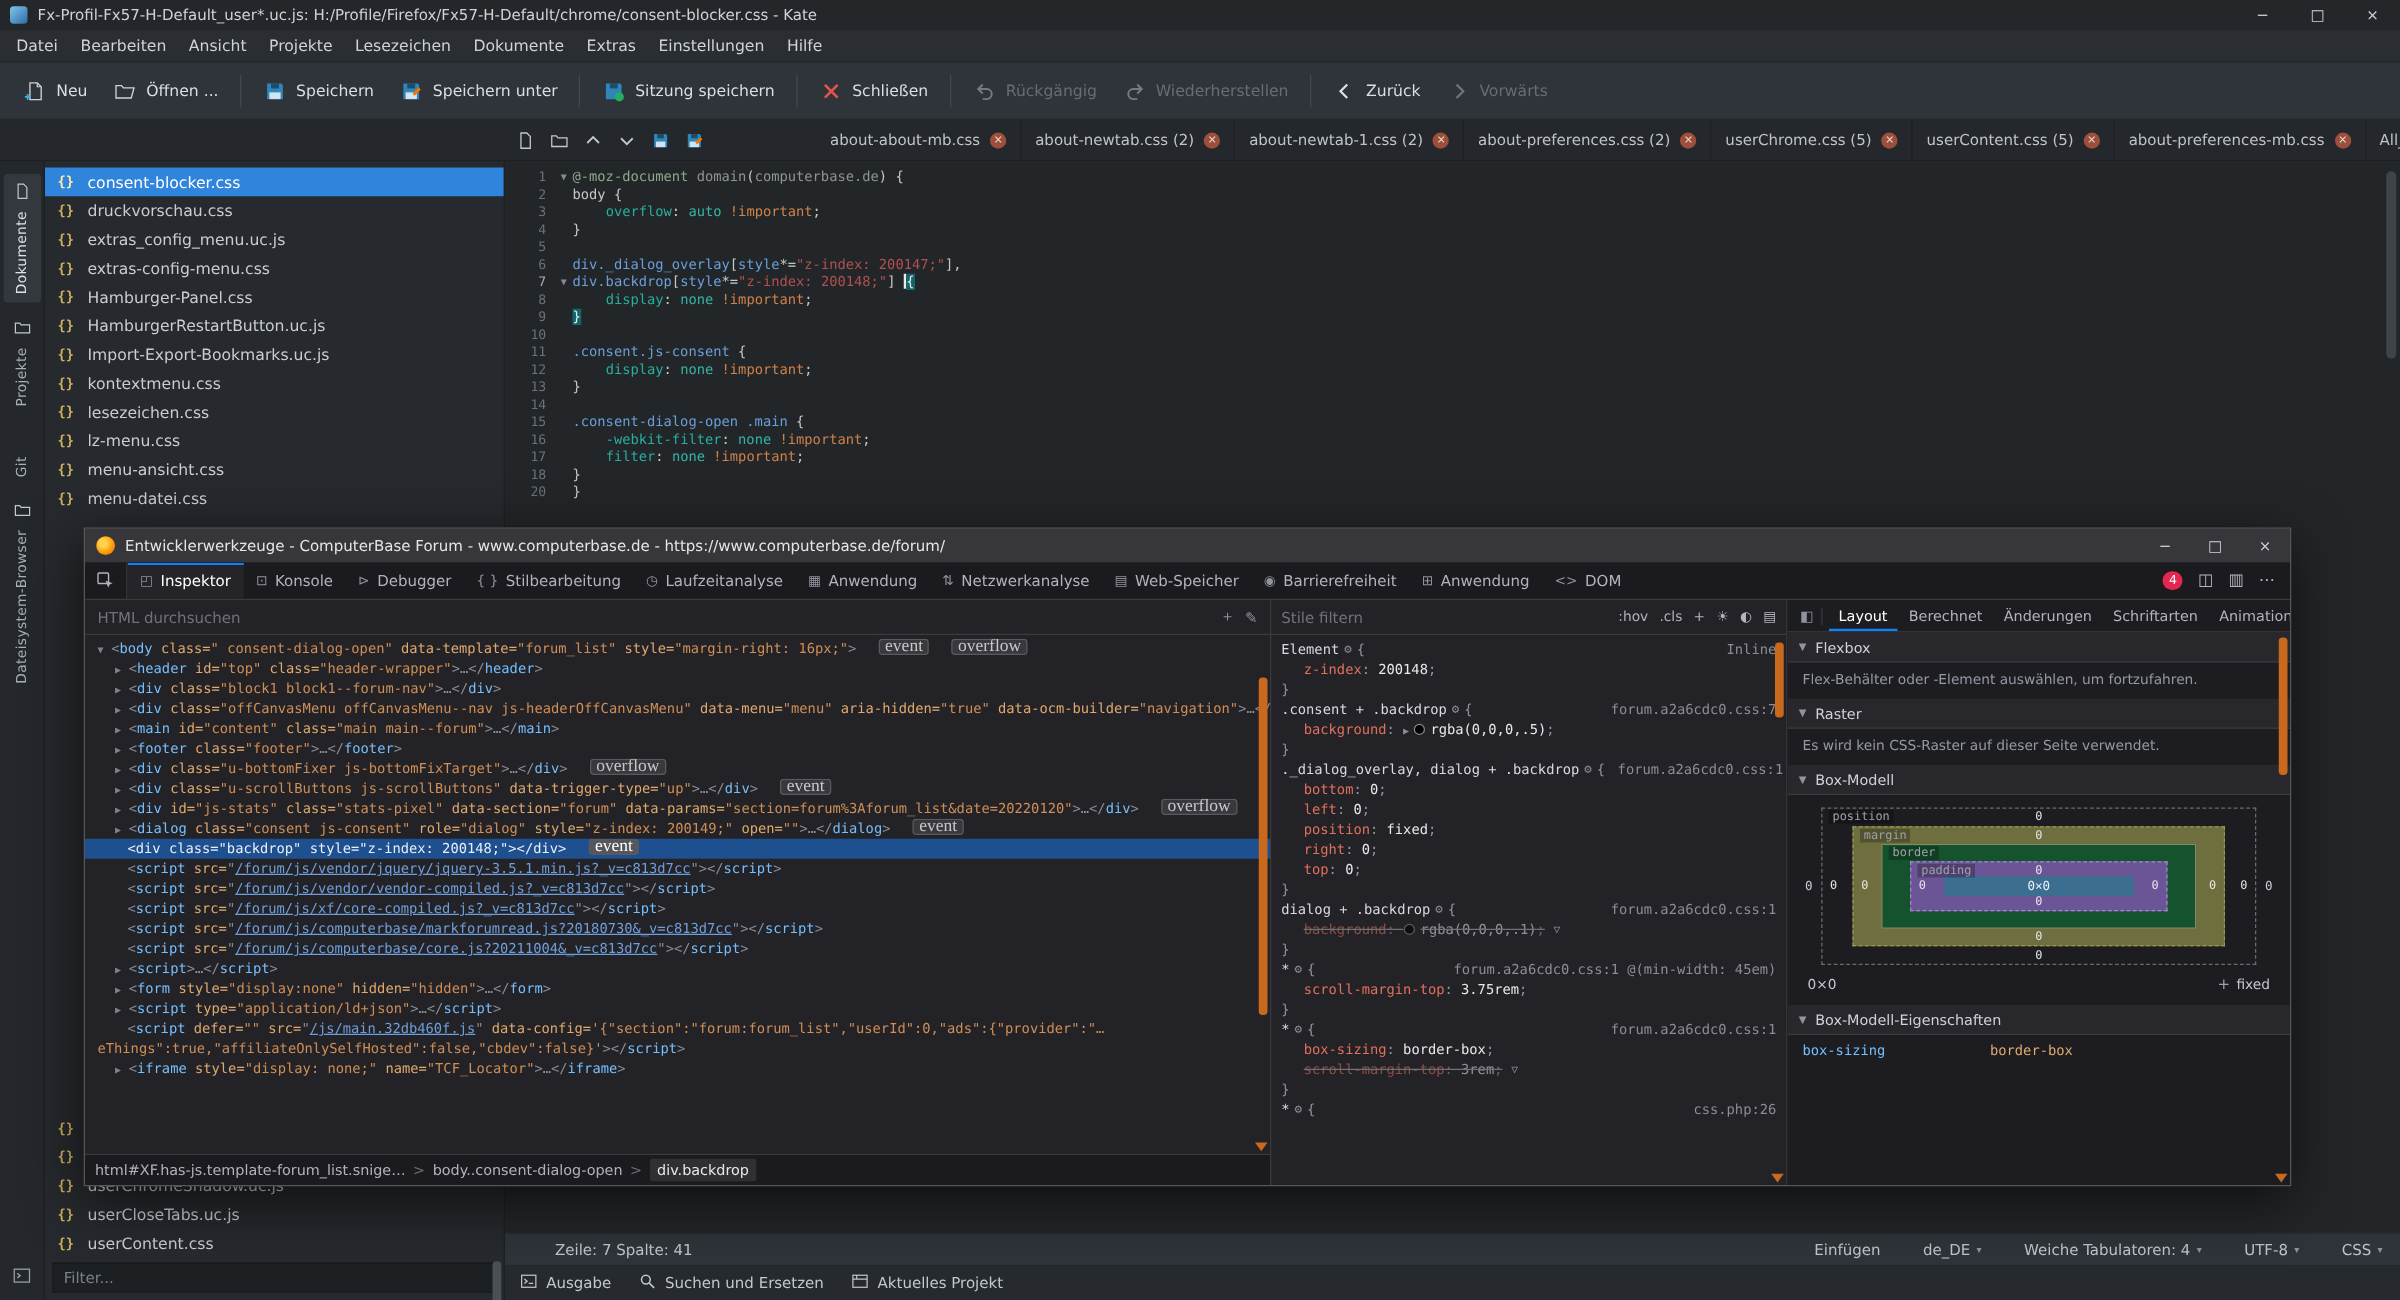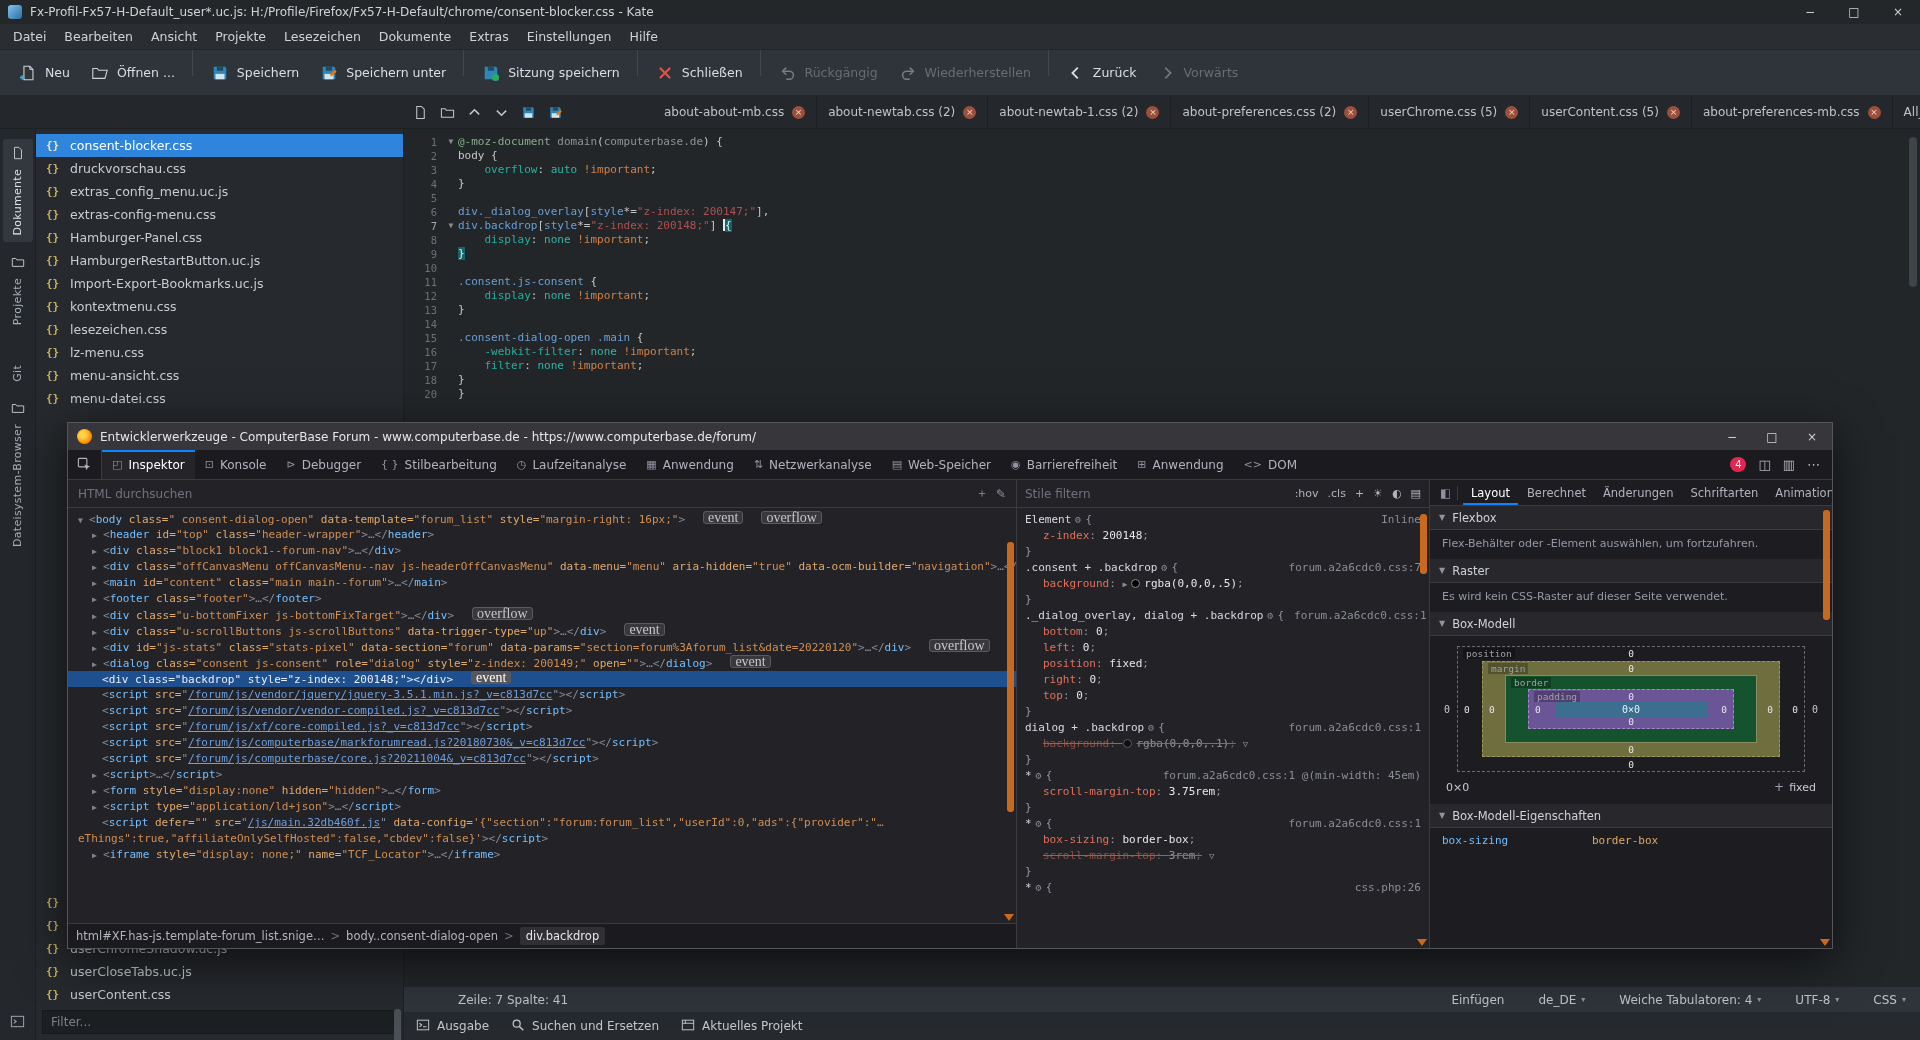--- a/index.html
+++ b/index.html
@@ -8,21 +8,21 @@
 
   
   #kate{position:absolute;inset:0;display:flex;flex-direction:column;background:#2a2e32}
   .k-titlebar{height:24px;background:#24272a;display:flex;align-items:center;padding:0 0 0 8px;gap:8px;color:#cfd3d7;font-size:12px;flex:none}
   .kate-appicon{width:14px;height:14px;border-radius:3px;background:linear-gradient(135deg,#7fc5ee,#2e6da4);flex:none}
   .k-titlebar .title{white-space:nowrap;overflow:hidden}
   .winbtns{margin-left:auto;display:flex;align-self:stretch}
   .winbtn{width:44px;display:flex;align-items:center;justify-content:center;color:#cfd3d7;font-size:12px}
   .k-menubar{height:26px;display:flex;align-items:center;padding:0 4px;background:#2a2e32;border-bottom:1px solid #212429;flex:none}
   .k-menu{padding:3px 9px;color:#cfd3d7;font-size:12.5px}
-  .k-toolbar{height:46px;display:flex;padding:0 8px;background:#2f343a;border-bottom:1px solid #24282c;flex:none}
+  .k-toolbar{height:46px;display:flex;align-items:center;padding:0 8px;background:#2f343a;border-bottom:1px solid #24282c;flex:none}
   .k-tbtn{display:flex;align-items:center;gap:7px;padding:8px 10px;border-radius:3px;color:#dbdfe3;font-size:12.5px;white-space:nowrap}
   .k-tbtn.disabled{color:#686d72}
   .ticon{width:20px;height:20px;display:inline-flex;align-items:center;justify-content:center;flex:none}
   .ticon svg{width:18px;height:18px}
   .k-sep{width:1px;height:26px;background:#43484e;margin:0 7px;flex:none}
 
   .k-tabrow{height:33px;background:#24272b;display:flex;align-items:stretch;border-bottom:1px solid #1d2023;flex:none}
   .k-tabrow .lead{width:404px;flex:none}
   .k-quick{display:flex;align-items:center;gap:3px;padding:0 4px}
   .qbtn{width:24px;height:24px;display:flex;align-items:center;justify-content:center;border-radius:3px;color:#c3c8cd}
@@ -59,21 +59,21 @@
   .k-fold{width:14px;color:#858b90;font-size:8px;text-align:center;flex:none}
   .k-code{white-space:pre}
   .k-line.cur .k-num{color:#a5abb0}
   .k-at{color:#8ca98c}.k-fn{color:#8e9396}.k-pl{color:#c5c8c6}.k-cl{color:#6a9fd8}
   .k-sx{color:#b15050}.k-pr{color:#27ae9d}.k-va{color:#35b5a5}.k-im{color:#d08049}
   .k-hi{background:#14646a;color:#d7f3f3}
   .k-caret{display:inline-block;width:2px;height:12px;background:#e8eaec;vertical-align:-2px}
   .k-escroll{position:absolute;right:3px;top:8px;width:8px;height:150px;background:#3f444a;border-radius:4px}
 
   .k-status{height:26px;background:#2f343a;border-top:1px solid #24282c;display:flex;align-items:center;padding:0 14px;color:#bfc4c9;font-size:12px;flex:none}
-  .k-status .linecol{margin-left:40px}
+  .k-status .linecol{margin-left:26px}
   .k-statusright{margin-left:auto;display:flex;align-items:center;gap:34px}
   .k-statitem{display:flex;align-items:center;gap:5px;white-space:nowrap}
   .caret-down{font-size:8px;color:#8f959a}
   .k-bottom{height:28px;background:#26292d;display:flex;align-items:center;padding:0 12px;gap:22px;color:#c3c8cd;font-size:12px;flex:none}
   .k-bitem{display:flex;align-items:center;gap:7px;white-space:nowrap}
   .k-bitem svg{width:14px;height:14px}
 
   
   #devtools{position:absolute;left:67px;top:422px;width:1766px;height:527px;background:#232327;border:1px solid #55565a;box-shadow:0 12px 44px rgba(0,0,0,.65);z-index:20;display:flex;flex-direction:column;font-size:12px;color:#b1b3bd}
   .d-titlebar{height:27px;background:#36363b;display:flex;align-items:center;padding:0 0 0 9px;gap:8px;color:#e6e6e8;font-size:12px;flex:none}

